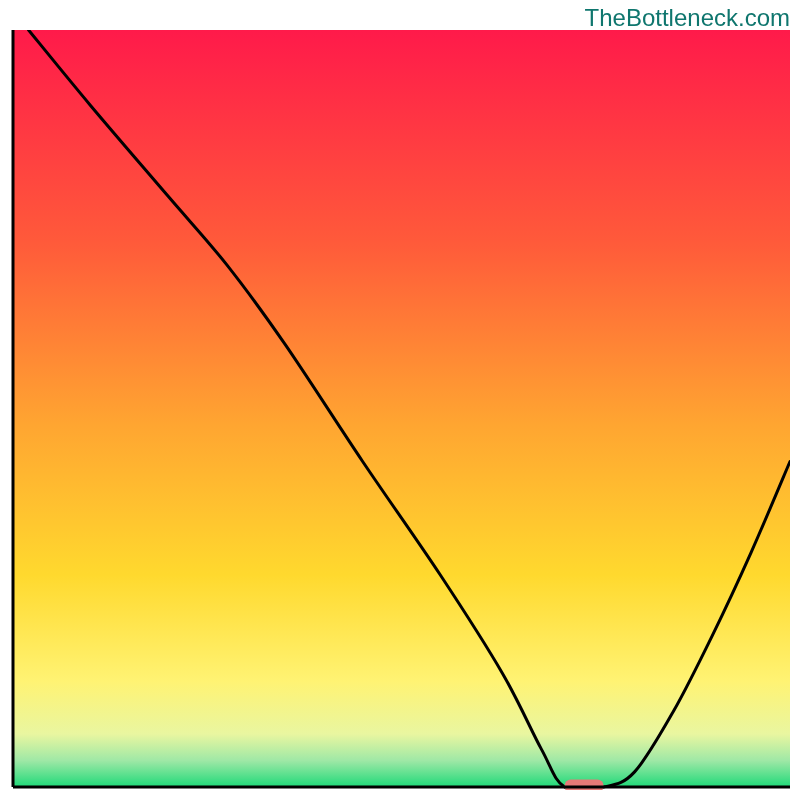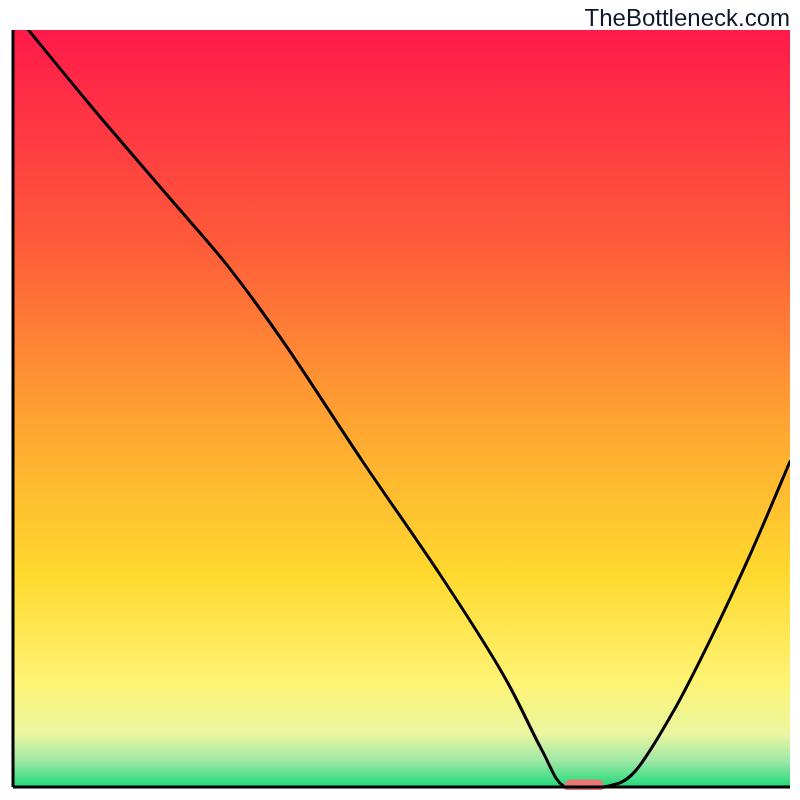--- a/index.html
+++ b/index.html
@@ -8,21 +8,21 @@
     position: relative;
     width: 800px;
     height: 800px;
   }
   .watermark {
     position: absolute;
     top: 4px;
     right: 10px;
     font-family: Arial, Helvetica, sans-serif;
     font-size: 24px;
-    color: #0f172a;
+    color: #0f766e;
     font-weight: 500;
     letter-spacing: 0px;
   }
   .plot {
     position: absolute;
     left: 10px;
     top: 30px;
     width: 780px;
     height: 760px;
   }

